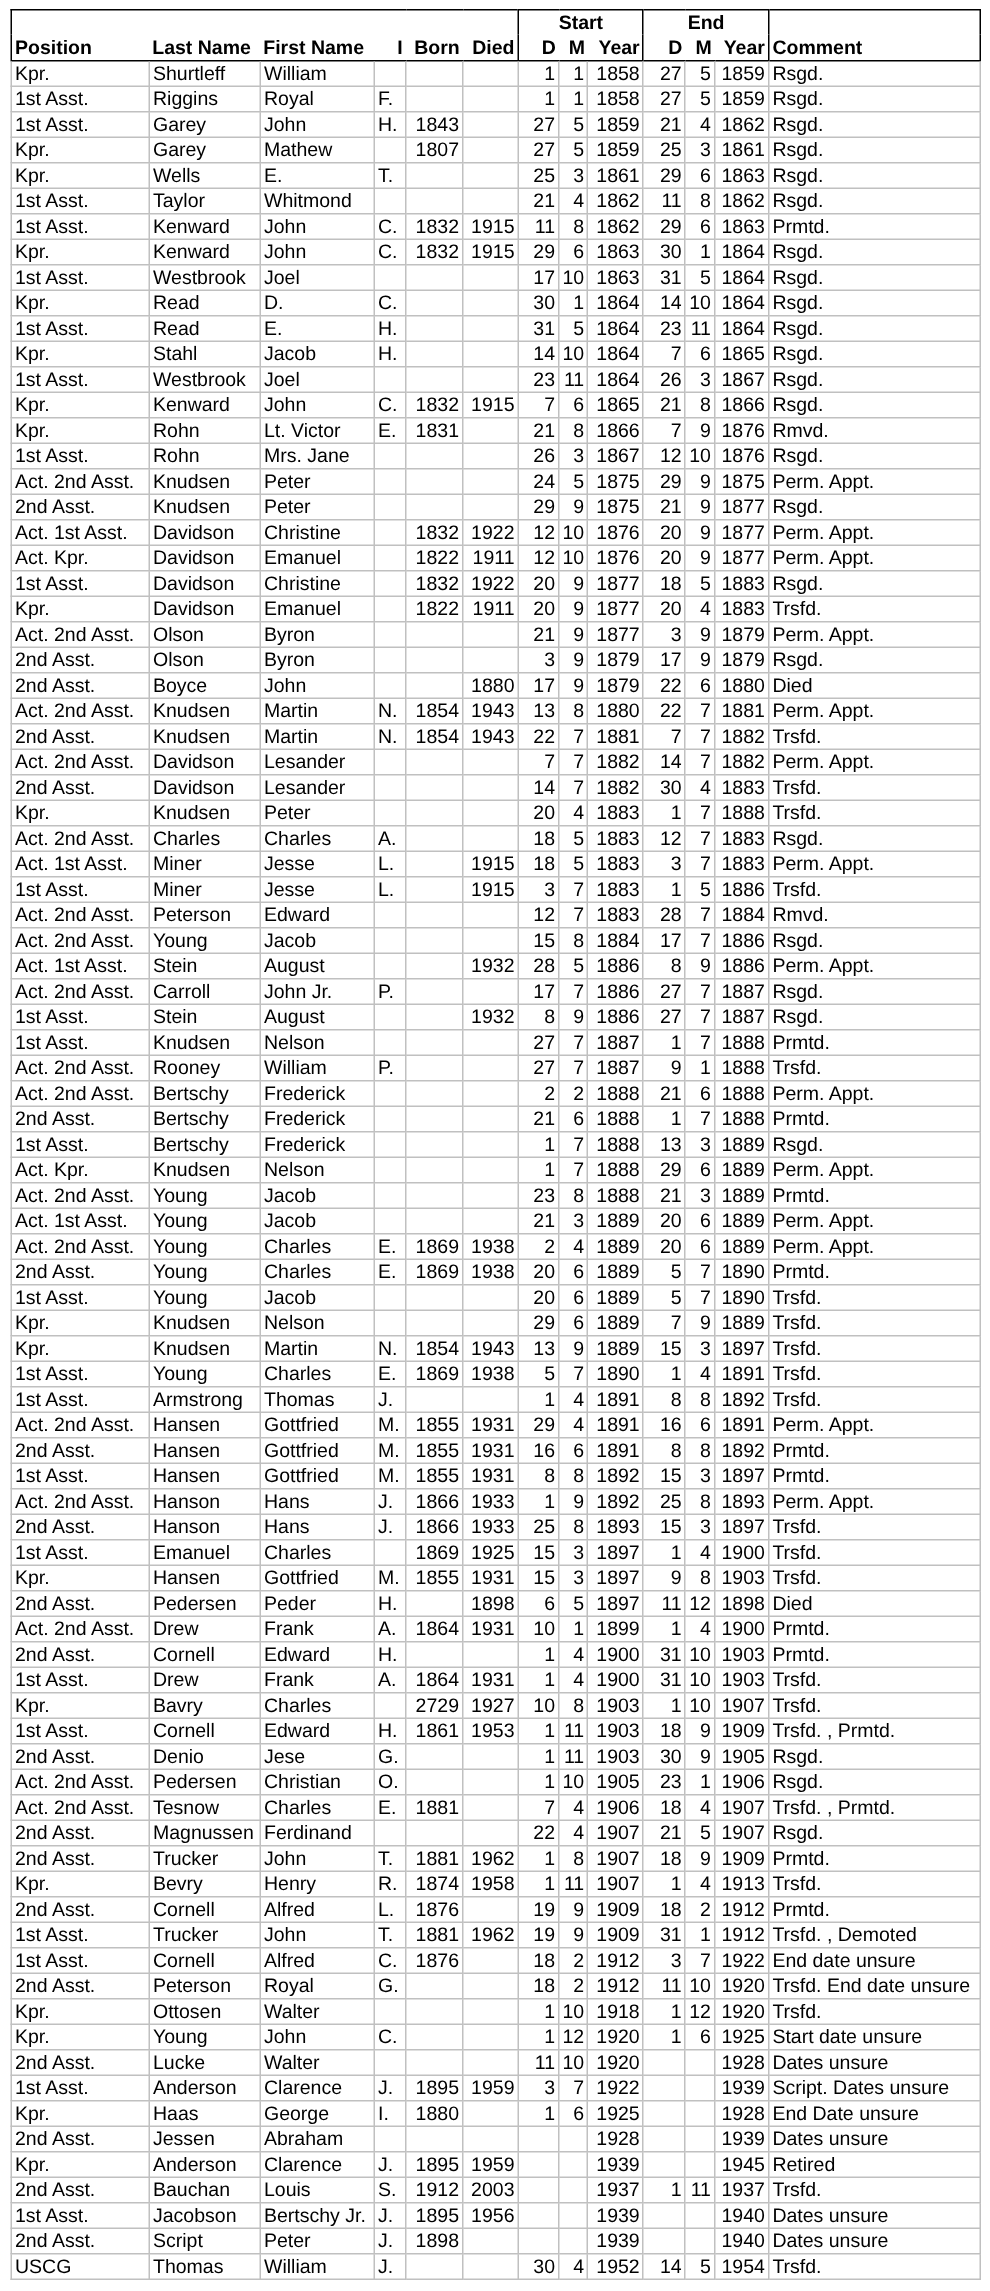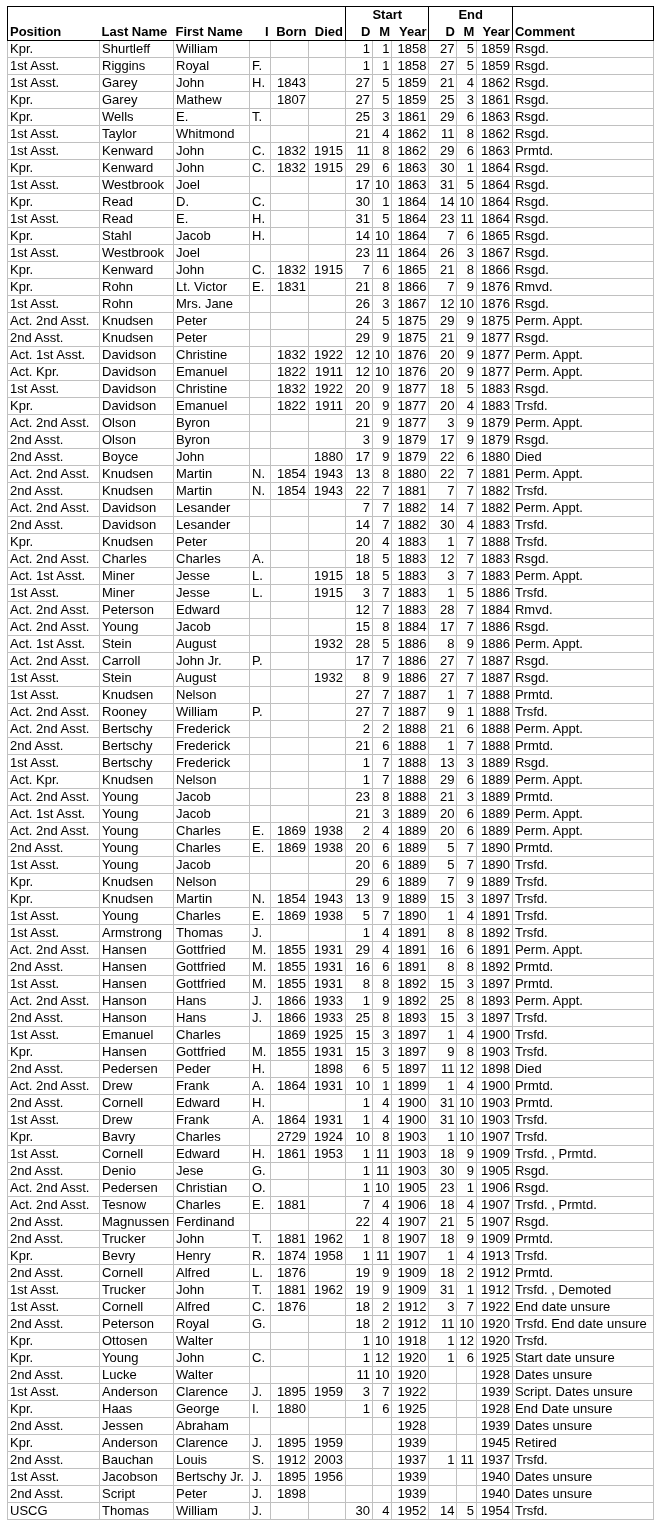--- a/index.html
+++ b/index.html
@@ -1020,21 +1020,21 @@
         <td class="n">10</td>
         <td class="n">1903</td>
         <td class="bl">Trsfd.</td>
       </tr>
       <tr>
         <td>Kpr.</td>
         <td>Bavry</td>
         <td>Charles</td>
         <td></td>
         <td class="n">2729</td>
-        <td class="n">1924</td>
+        <td class="n">1927</td>
         <td class="n bl">10</td>
         <td class="n">8</td>
         <td class="n">1903</td>
         <td class="n bl">1</td>
         <td class="n">10</td>
         <td class="n">1907</td>
         <td class="bl">Trsfd.</td>
       </tr>
       <tr>
         <td>1st Asst.</td>

